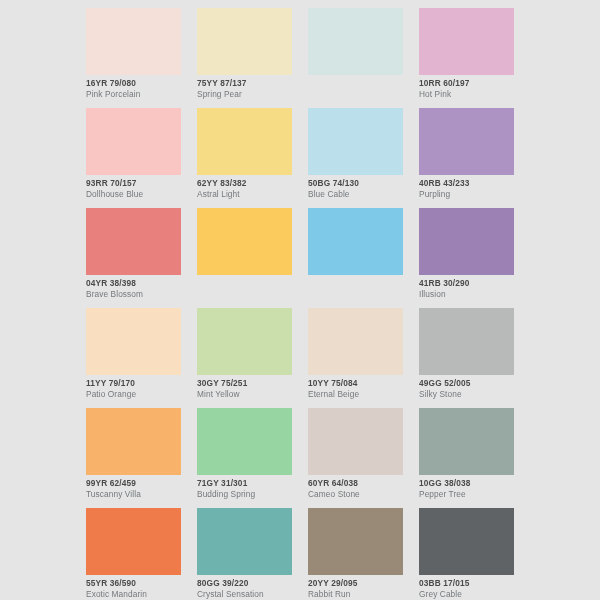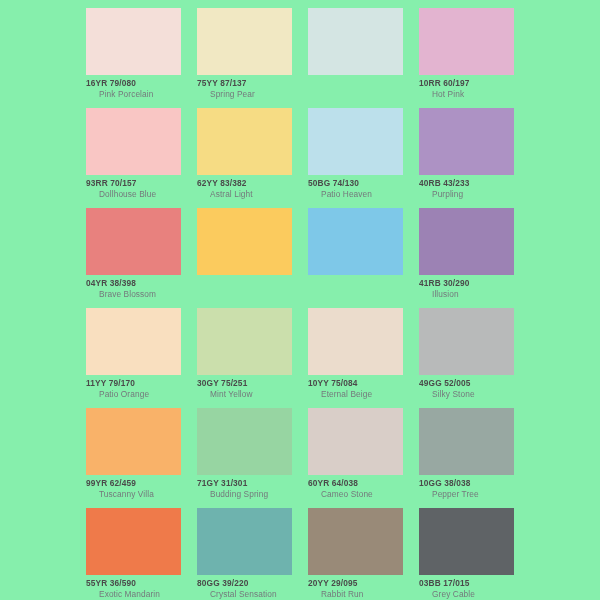--- a/index.html
+++ b/index.html
@@ -11,21 +11,21 @@
     width: 600px;
     height: 600px;
     font-family: "Liberation Sans", sans-serif;
     -webkit-font-smoothing: antialiased;
     overflow: hidden;
   }
   #palette-sheet {
     position: relative;
     width: 600px;
     height: 600px;
-    background: #86efac;
+    background: #e5e5e5;
   }
   .swatch-grid {
     position: absolute;
     left: 86px;
     top: 8px;
     width: 430px;
     display: grid;
     grid-template-columns: repeat(4, 95px);
     grid-column-gap: 16px;
     grid-row-gap: 33px;
@@ -59,21 +59,20 @@
     margin-bottom: 3px;
   }
   .swatch-name {
     display: block;
     font-family: "Liberation Sans", sans-serif;
     font-size: 8.3px;
     font-weight: normal;
     color: #74797c;
     letter-spacing: 0.1px;
     white-space: nowrap;
-    margin-left: 13px;
   }
 </style>
 </head>
 <body>
 
 <div id="palette-sheet">
   <div class="swatch-grid">
       <div class="swatch-cell">
         <div class="swatch-chip" style="background: rgb(244, 223, 217);"></div>
         <div class="swatch-caption">
@@ -109,21 +108,21 @@
         <div class="swatch-chip" style="background: rgb(246, 220, 132);"></div>
         <div class="swatch-caption">
           <span class="swatch-code">62YY 83/382</span>
           <span class="swatch-name">Astral Light</span>
         </div>
       </div>
       <div class="swatch-cell">
         <div class="swatch-chip" style="background: rgb(188, 224, 235);"></div>
         <div class="swatch-caption">
           <span class="swatch-code">50BG 74/130</span>
-          <span class="swatch-name">Patio Heaven</span>
+          <span class="swatch-name">Blue Cable</span>
         </div>
       </div>
       <div class="swatch-cell">
         <div class="swatch-chip" style="background: rgb(173, 146, 196);"></div>
         <div class="swatch-caption">
           <span class="swatch-code">40RB 43/233</span>
           <span class="swatch-name">Purpling</span>
         </div>
       </div>
       <div class="swatch-cell">

